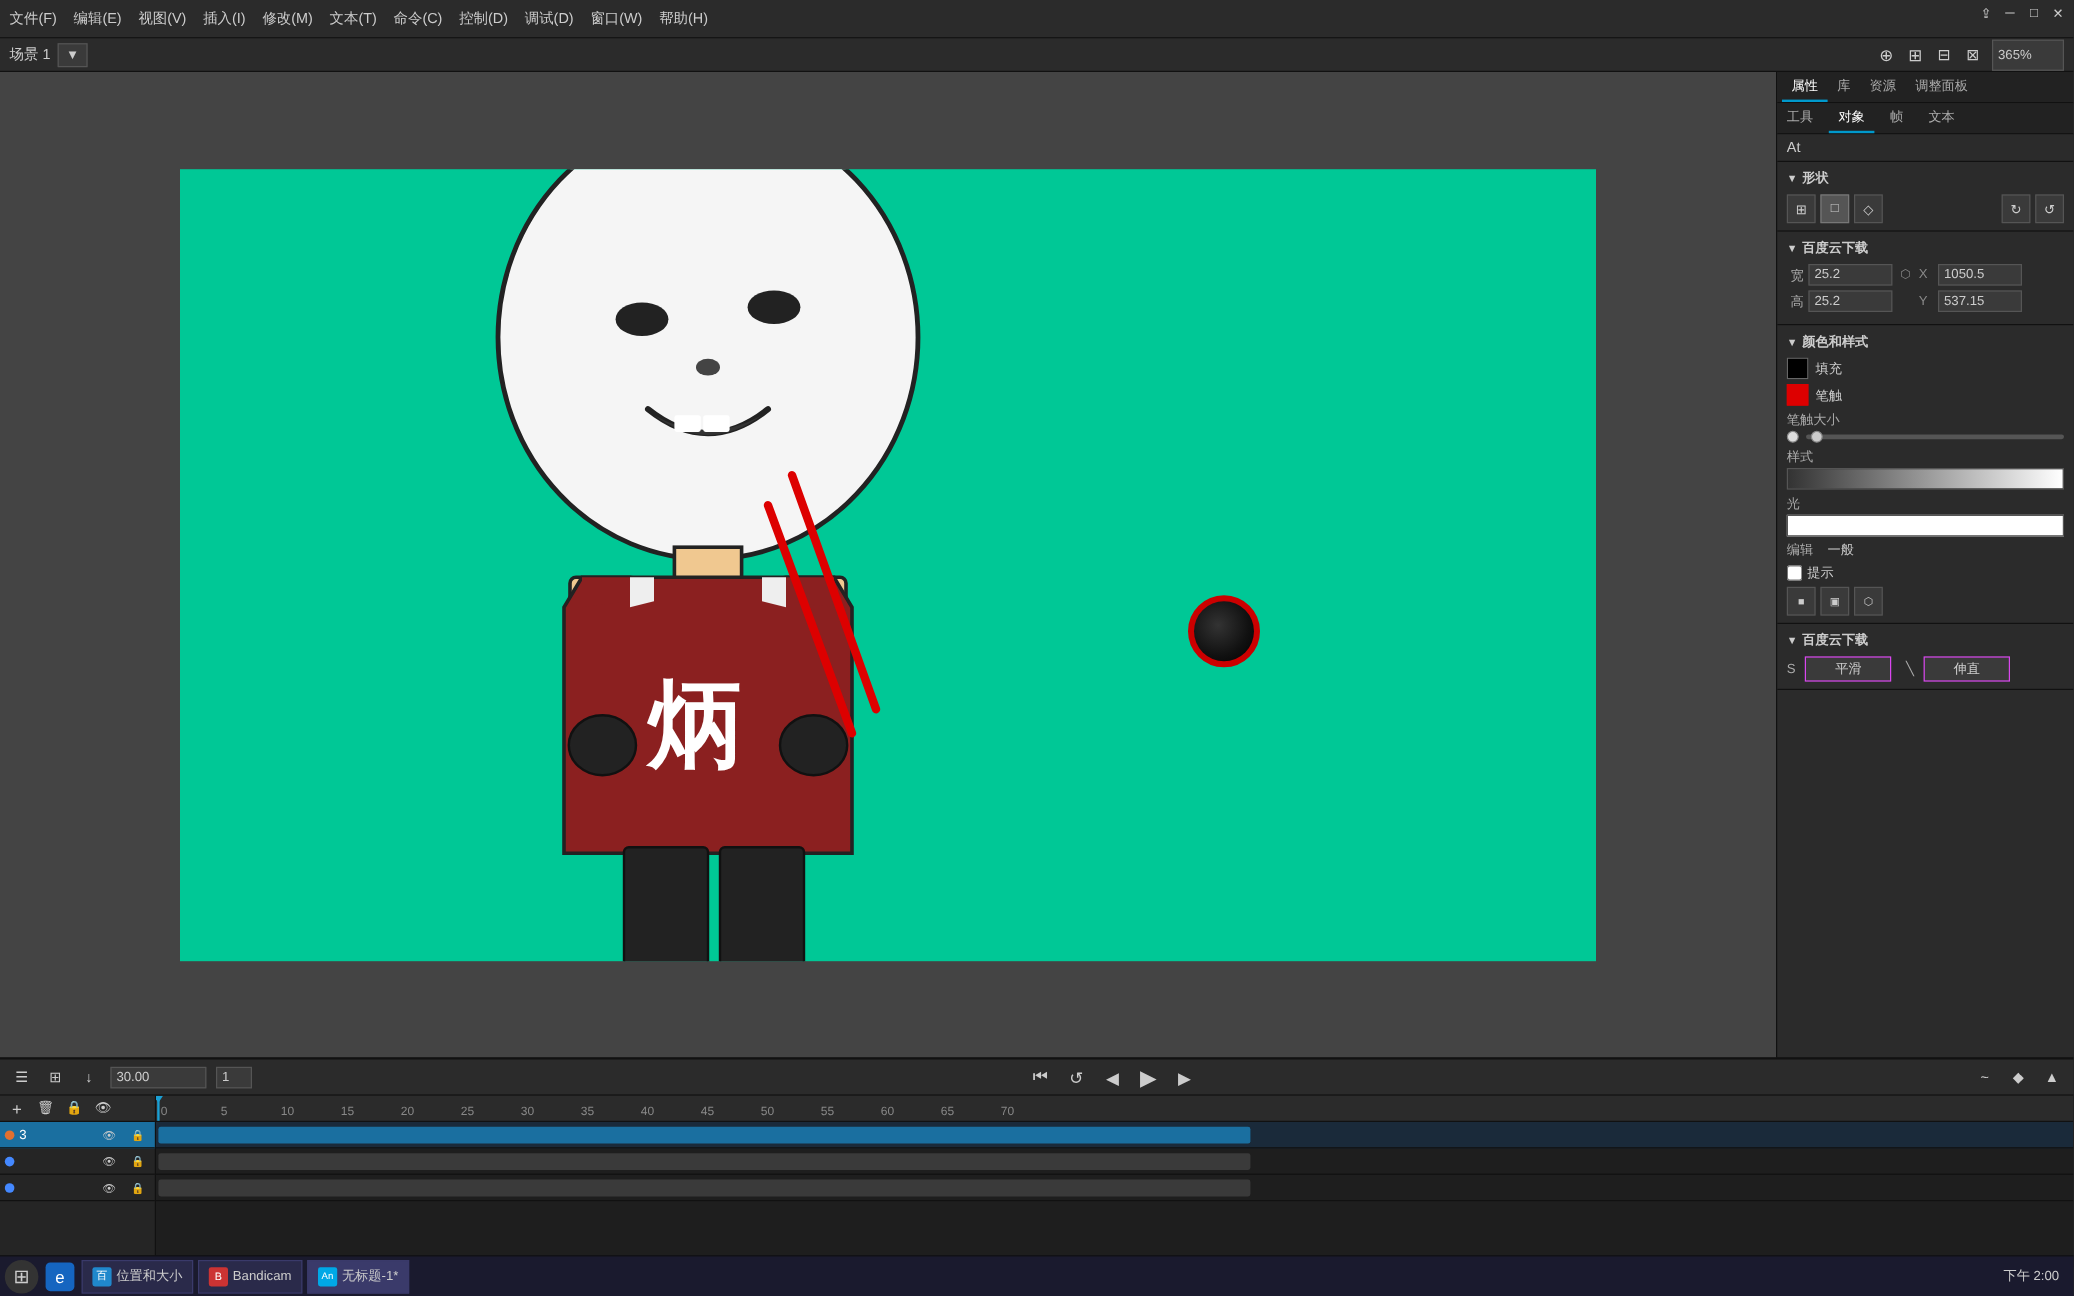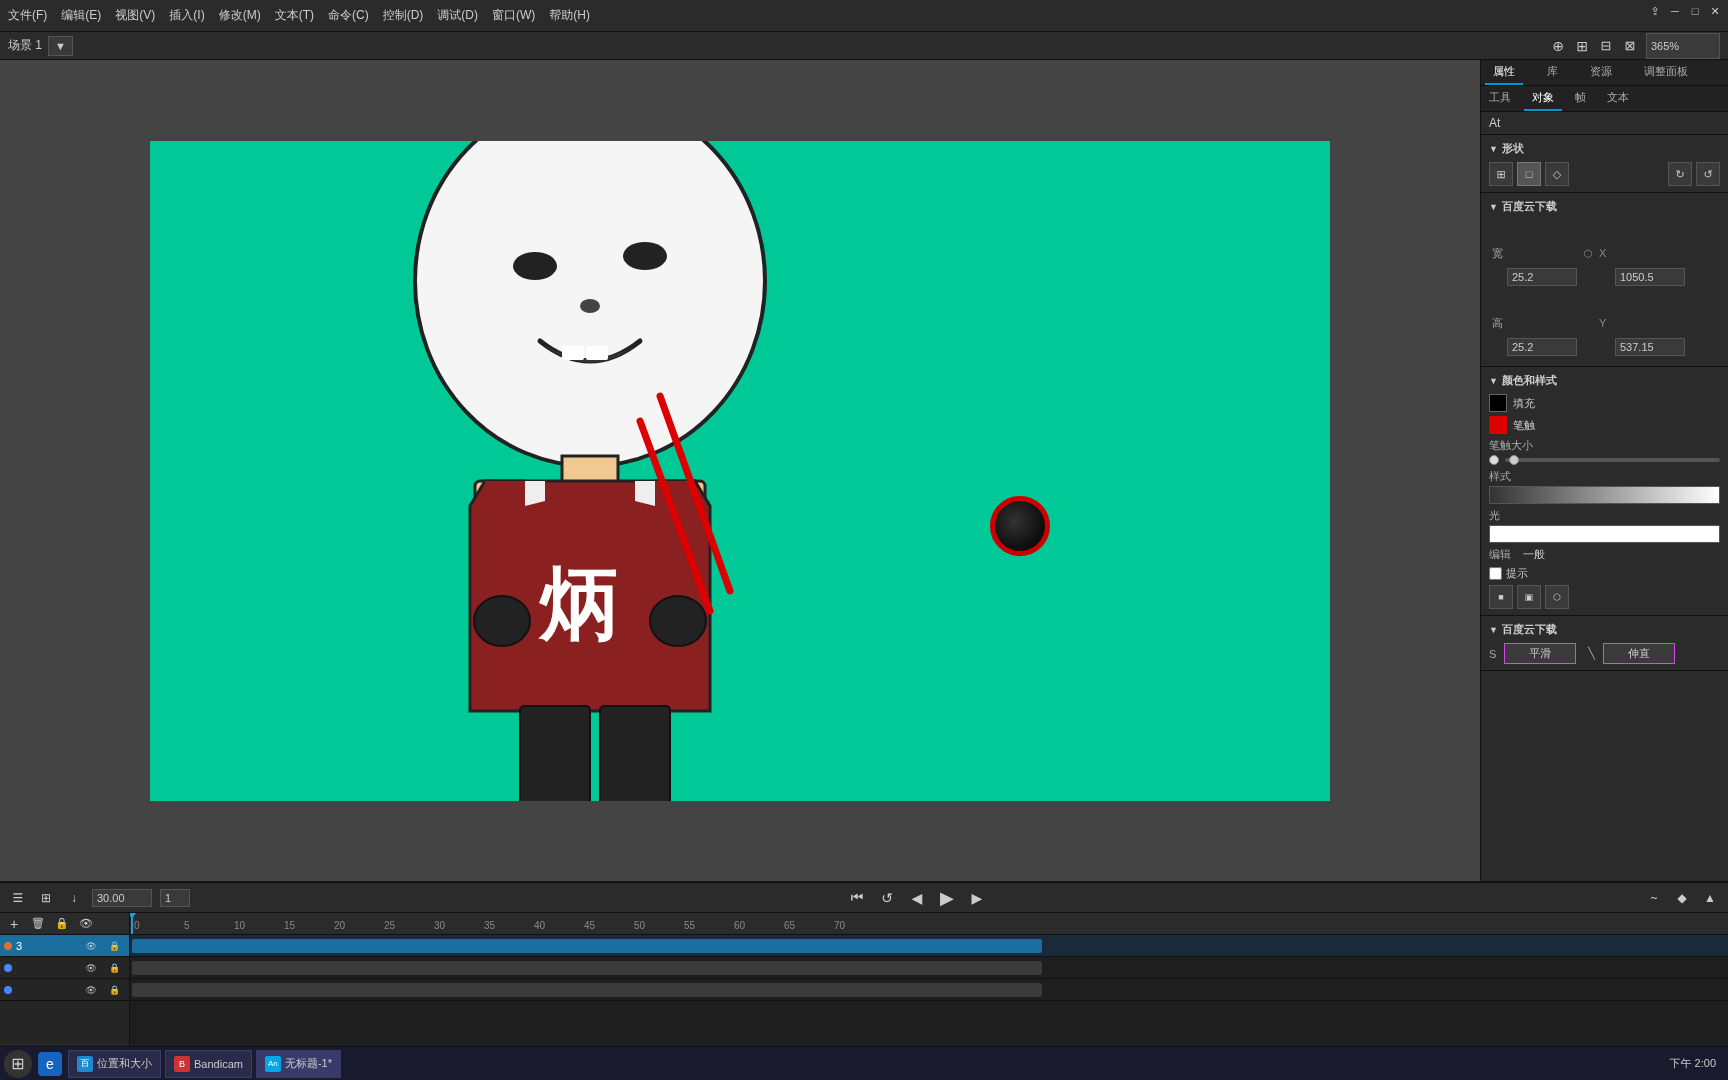--- a/index.html
+++ b/index.html
@@ -78,21 +78,21 @@
       cursor: pointer;
     }
     .toolbar-spacer { flex: 1; }
     .toolbar-zoom {
       background: #3a3a3a;
       border: 1px solid #555;
       color: #ccc;
       font-size: 11px;
       padding: 12px 4px;
       height: 20px;
-      width: 74px;
+      width: 60px;
     }
 
     
     #main-layout {
       display: flex;
       width: 100%;
       height: calc(100% - 22px - 28px - 175px); 
     }
 
     
@@ -144,21 +144,20 @@
       display: flex;
       flex-direction: column;
       overflow-y: auto;
     }
 
     .right-panel-tabs {
       display: flex;
       background: #222;
       border-bottom: 1px solid #111;
       padding: 0 4px;
-      gap: 16px;
     }
     .right-tab {
       font-size: 11px;
       color: #aaa;
       padding: 4px 8px;
       cursor: pointer;
       border-bottom: 2px solid transparent;
     }
     .right-tab.active {
       color: #fff;
@@ -211,21 +210,20 @@
       text-align: right;
     }
     .prop-input {
       width: 70px;
       height: 18px;
       background: #3a3a3a;
       border: 1px solid #555;
       color: #ccc;
       font-size: 11px;
       padding: 0 4px;
-      margin-top: 48px;
     }
     .prop-x-label {
       font-size: 11px;
       color: #888;
       width: 12px;
     }
     .prop-link {
       width: 14px;
       height: 14px;
       display: flex;
@@ -324,21 +322,21 @@
       width: 20px;
       height: 20px;
       display: flex;
       align-items: center;
       justify-content: center;
       cursor: pointer;
       color: #ccc;
       font-size: 12px;
     }
     .tl-input {
-      width: 60px;
+      width: 80px;
       height: 18px;
       background: #3a3a3a;
       border: 1px solid #555;
       color: #ccc;
       font-size: 11px;
       padding: 0 4px;
     }
     .tl-spacer { flex: 1; }
 
     #timeline-content {

